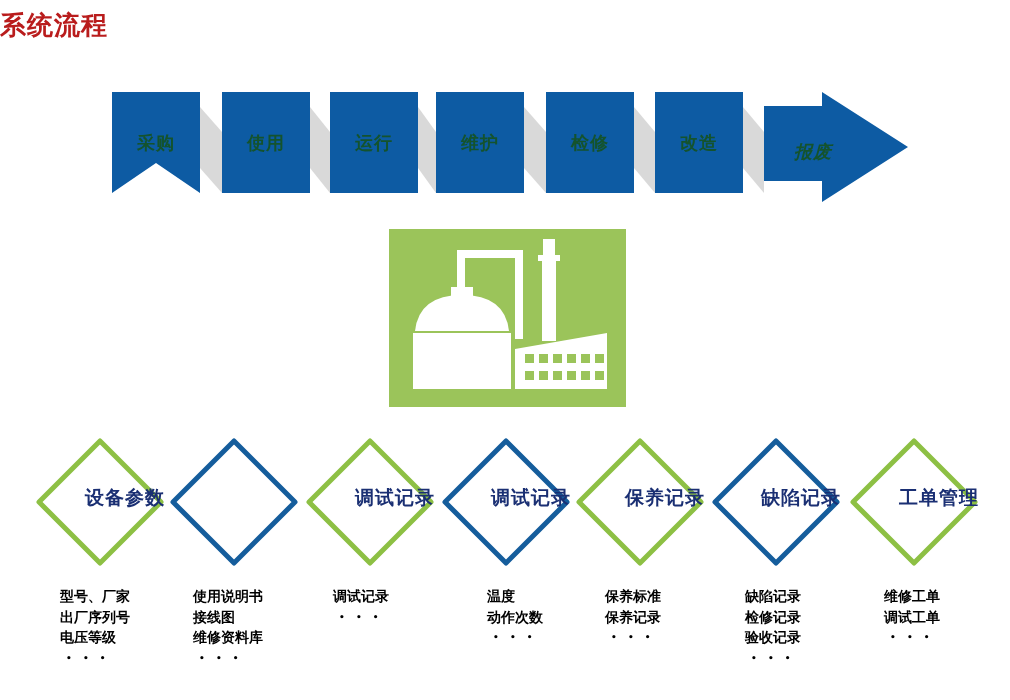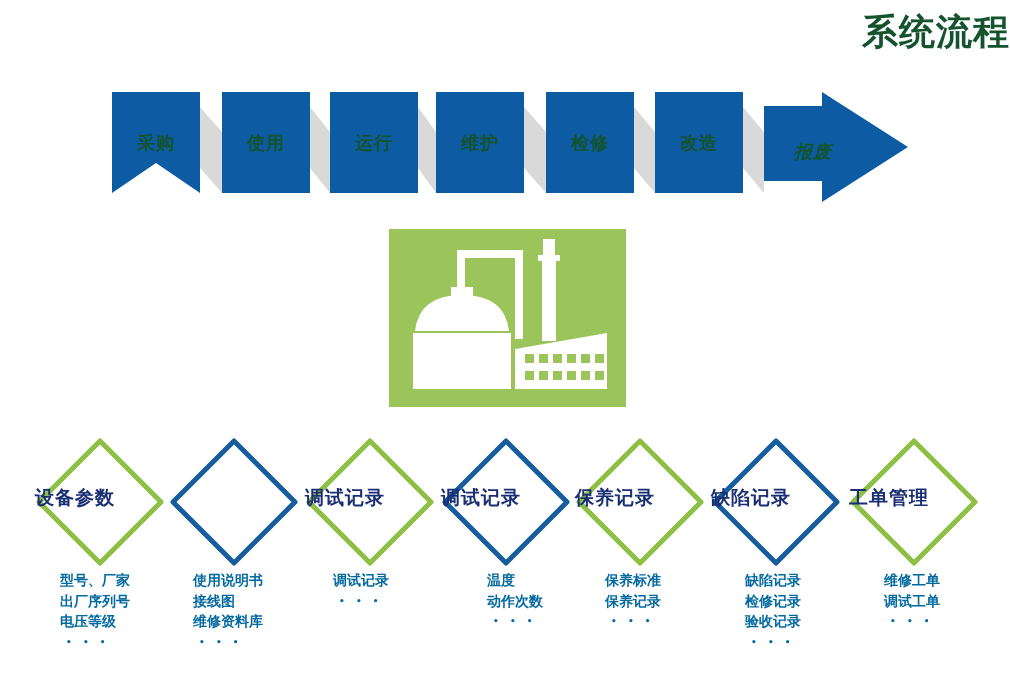--- a/index.html
+++ b/index.html
@@ -1,29 +1,29 @@
 <!DOCTYPE html>
 <html><head>
 <meta charset="utf-8">
 <style>
   html, body { margin: 0; padding: 0; background: #ffffff; }
   body { width: 1010px; height: 700px; position: relative; overflow: hidden;
          font-family: "DejaVu Sans", sans-serif; }
-  .title { position: absolute; left: 0; top: 8px; width: 1010px; text-align: right;
-           font-size: 36px; font-weight: bold; color: #14532d; letter-spacing: 1px; }
+  .title { position: absolute; left: 0; top: 8px; width: 1010px; text-align: left;
+           font-size: 26px; font-weight: bold; color: #b91c1c; letter-spacing: 1px; }
   .flow { position: absolute; left: 0; top: 0; width: 1010px; height: 220px; }
   .step-label { position: absolute; color: #14532d; font-size: 18px; font-weight: bold;
                 text-align: center; width: 90px; letter-spacing: 1px; }
   .factory { position: absolute; left: 389px; top: 229px; width: 237px; height: 178px; }
   .diamond-wrap { position: absolute; top: 437px; width: 130px; height: 130px; }
   .diamond-wrap svg { position: absolute; left: 0; top: 0; }
-  .diamond-label { position: absolute; left: 0; top: 48px; width: 130px; text-align: left;
+  .diamond-label { position: absolute; left: 0; top: 48px; width: 130px; text-align: right;
                    font-size: 19px; font-weight: bold; color: #1a2f73; letter-spacing: 1px; }
-  .details { position: absolute; top: 570px; font-size: 14px; font-weight: bold;
-             color: #0369a1; line-height: 20.5px; }
+  .details { position: absolute; top: 586px; font-size: 14px; font-weight: bold;
+             color: #000000; line-height: 20.5px; }
   .details div { white-space: nowrap; }
   .dots { letter-spacing: 4px; padding-left: 6px; }
 </style>
 </head>
 <body>
 
 <div class="title">系统流程</div>
 
 <svg class="flow" width="1010" height="220" viewBox="0 0 1010 220">
   <g id="flow-shapes">

